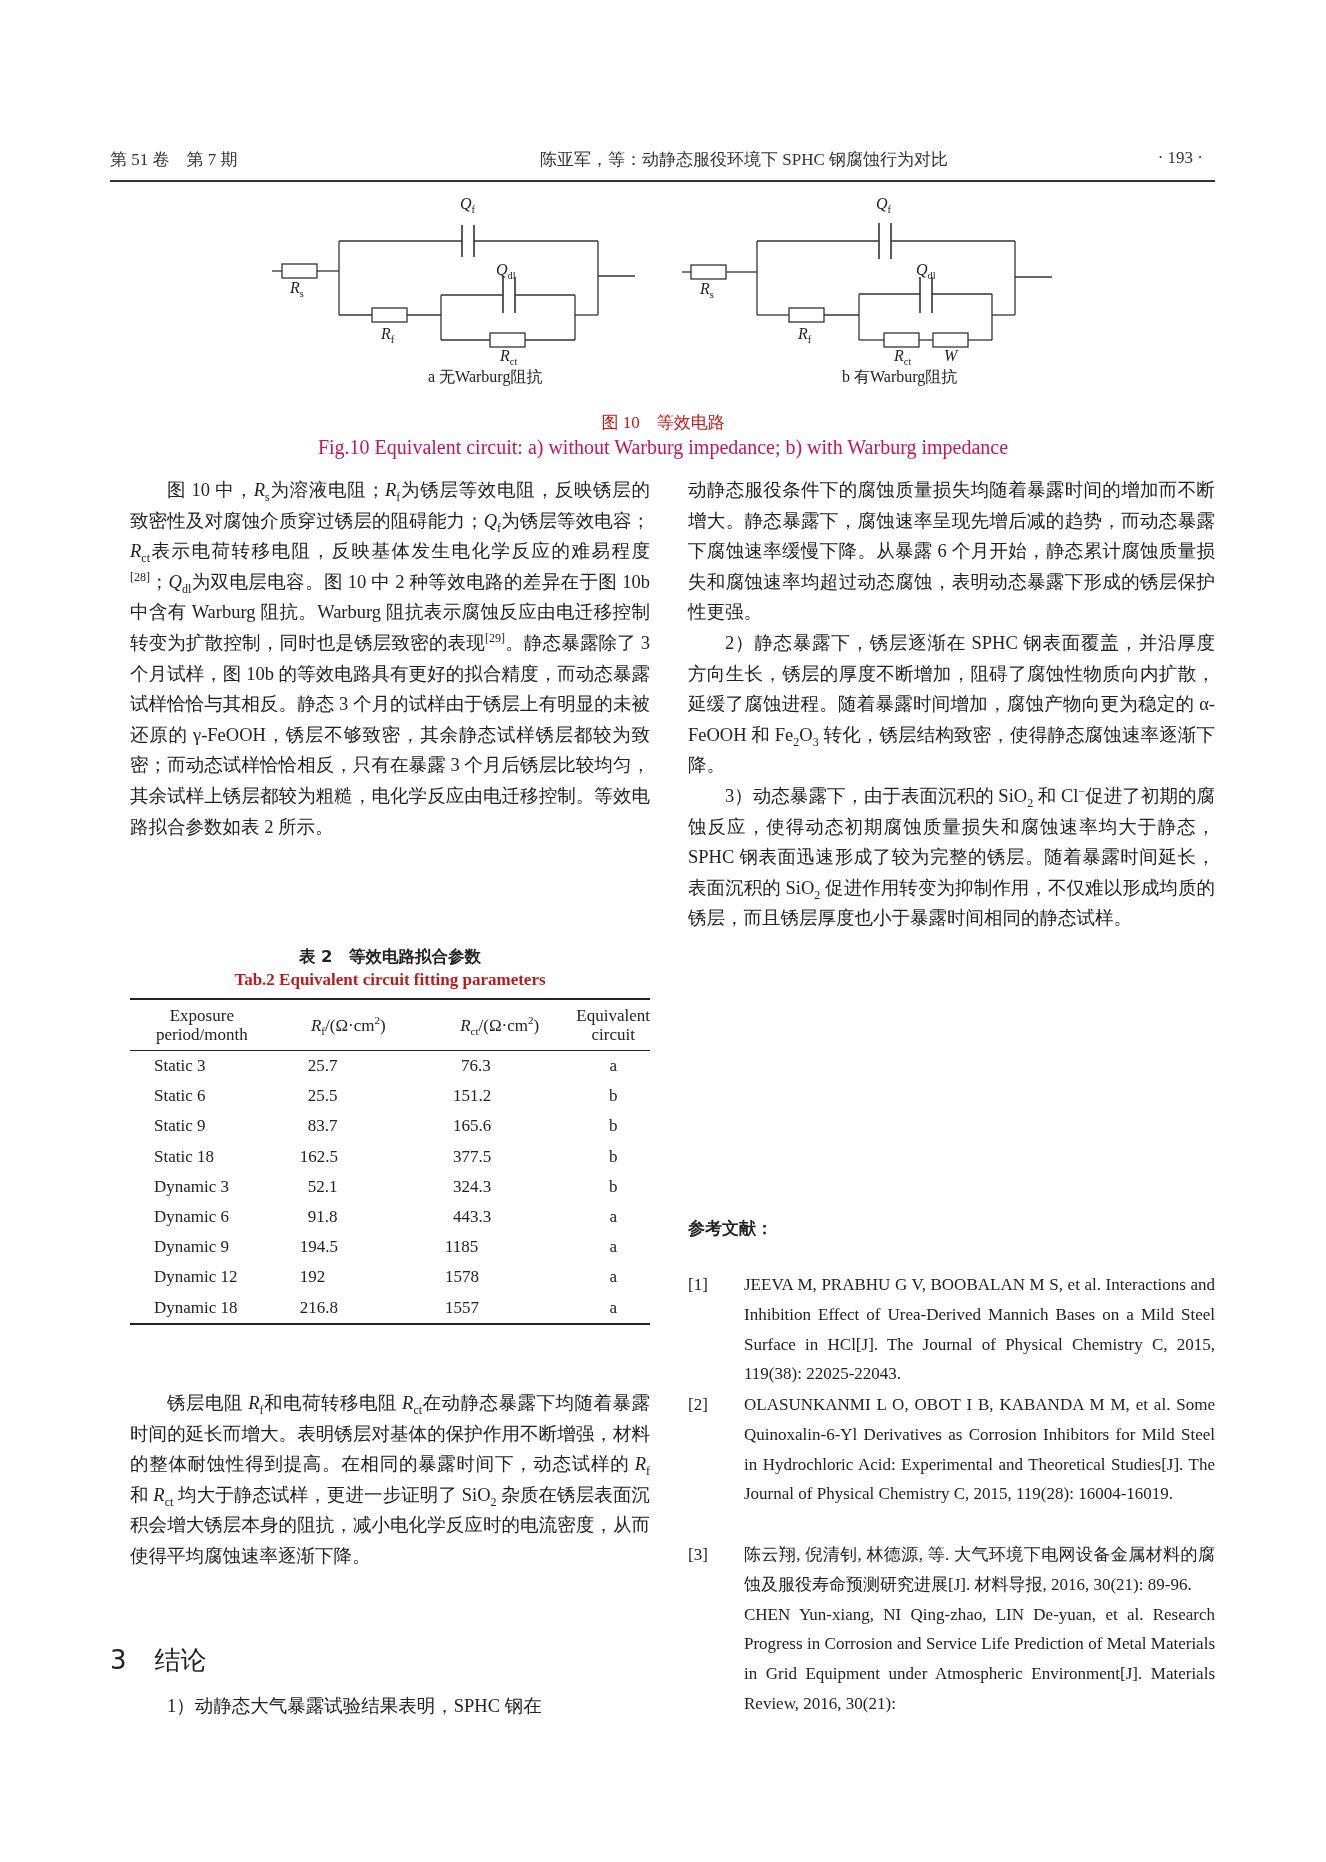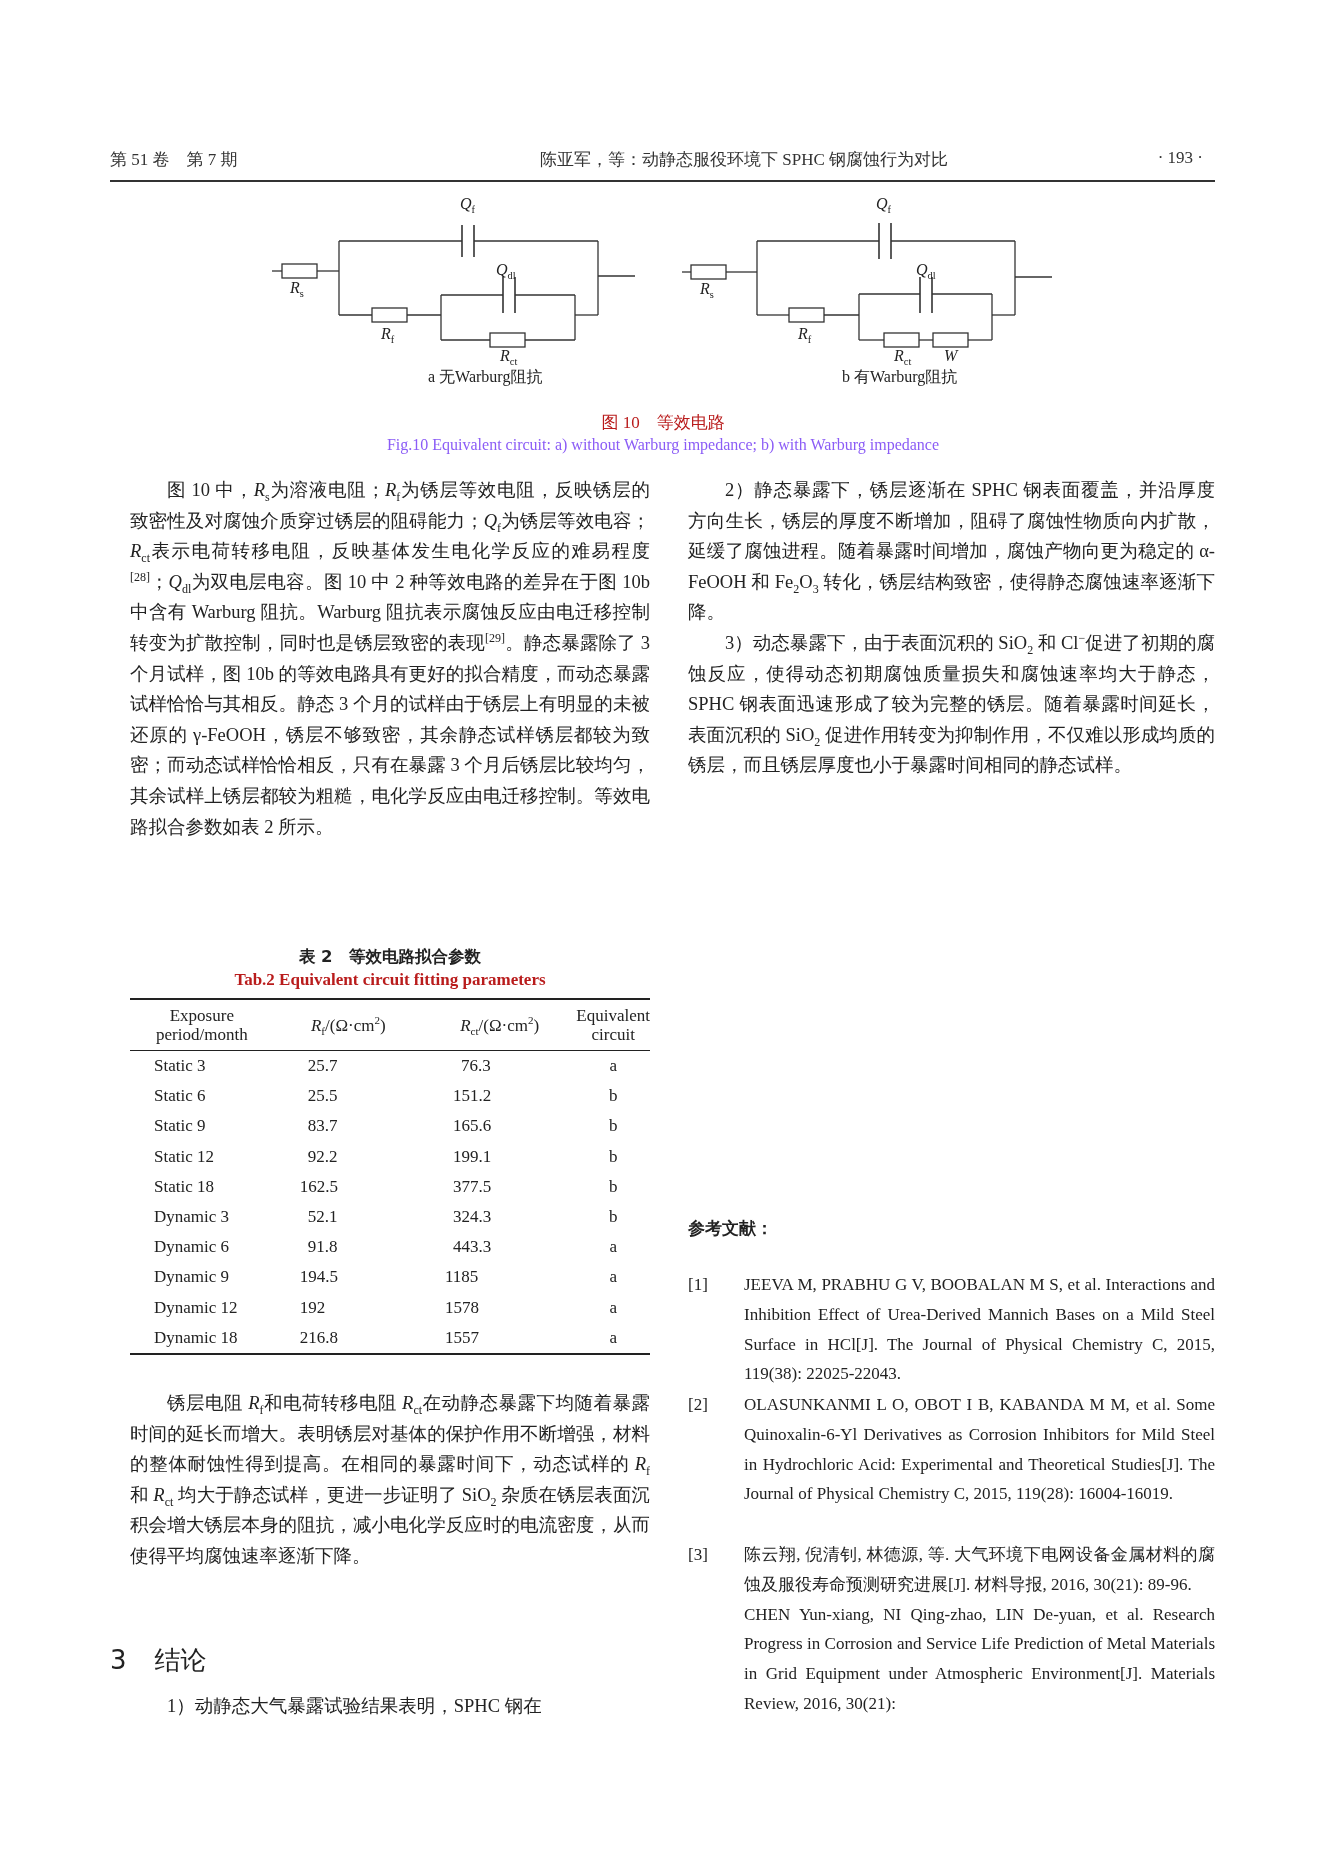--- a/index.html
+++ b/index.html
@@ -12,21 +12,21 @@
   #header .l { position:absolute; left:0; top:0; }
   #header .c { position:absolute; left:430px; top:0; }
   #header .r { position:absolute; right:12px; top:0; }
   #header-rule { position:absolute; left:110px; top:180px; width:1105px; height:2px; background:#333; }
 
   .circuit { position:absolute; }
   .circuit svg { overflow:visible; }
   .circuit-caption { position:absolute; font-size:16px; color:#222; white-space:nowrap; }
 
   #fig-title-cn { position:absolute; left:0; width:1326px; top:411px; text-align:center; font-size:17px; color:#b91c1c; }
-  #fig-title-en { position:absolute; left:0; width:1326px; top:436px; text-align:center; font-size:16px; color:#8b5cf6; }
+  #fig-title-en { position:absolute; left:0; width:1326px; top:436px; text-align:center; font-size:20px; color:#be185d; }
 
   .col { position:absolute; font-size:18.5px; line-height:30.6px; color:#222; text-align:justify; }
   .col p { margin:0; }
   .indent { text-indent:2em; }
   sub, sup { font-size:0.65em; line-height:0; }
   i.sym { font-style:italic; font-family:"Liberation Serif","DejaVu Serif",serif; }
 
   #table-title-cn { position:absolute; left:130px; width:520px; top:946px; text-align:center;
                     font-size:16.5px; font-weight:bold; font-family:"DejaVu Sans","Liberation Sans",sans-serif; color:#222; }
   #table-title-en { position:absolute; left:130px; width:520px; top:970px; text-align:center;
@@ -169,26 +169,20 @@
         <td class="c2" style="padding-left:30px">151.2</td>
         <td class="c3">b</td>
       </tr>
     <tr>
         <td class="c0">Static 9</td>
         <td class="c1" style="padding-left:34px">83.7</td>
         <td class="c2" style="padding-left:30px">165.6</td>
         <td class="c3">b</td>
       </tr>
     <tr>
-        <td class="c0">Static 12</td>
-        <td class="c1" style="padding-left:34px">92.2</td>
-        <td class="c2" style="padding-left:30px">199.1</td>
-        <td class="c3">b</td>
-      </tr>
-    <tr>
         <td class="c0">Static 18</td>
         <td class="c1" style="padding-left:26px">162.5</td>
         <td class="c2" style="padding-left:30px">377.5</td>
         <td class="c3">b</td>
       </tr>
     <tr>
         <td class="c0">Dynamic 3</td>
         <td class="c1" style="padding-left:34px">52.1</td>
         <td class="c2" style="padding-left:30px">324.3</td>
         <td class="c3">b</td>
@@ -226,20 +220,21 @@
 
 <div id="section-heading">
   <span class="num">3</span><span>结论</span>
 </div>
 
 <div class="col serif" style="left:130px; top:1691px; width:520px;">
   <p class="indent">1）动静态大气暴露试验结果表明，SPHC 钢在</p>
 </div>
 
 <div class="col serif" style="left:688px; top:475px; width:527px;">
+  <p>动静态服役条件下的腐蚀质量损失均随着暴露时间的增加而不断增大。静态暴露下，腐蚀速率呈现先增后减的趋势，而动态暴露下腐蚀速率缓慢下降。从暴露 6 个月开始，静态累计腐蚀质量损失和腐蚀速率均超过动态腐蚀，表明动态暴露下形成的锈层保护性更强。</p>
   <p class="indent"><span>2）静态暴露下，锈层逐渐在 SPHC 钢表面覆盖，并沿厚度方向生长，锈层的厚度不断增加，阻碍了腐蚀性物质向内扩散，延缓了腐蚀进程。随着暴露时间增加，腐蚀产物向更为稳定的 α-FeOOH 和 Fe</span><sub>2</sub><span>O</span><sub>3</sub><span> 转化，锈层结构致密，使得静态腐蚀速率逐渐下降。</span></p>
   <p class="indent"><span>3）动态暴露下，由于表面沉积的 SiO</span><sub>2</sub><span> 和 Cl</span><sup>−</sup><span>促进了初期的腐蚀反应，使得动态初期腐蚀质量损失和腐蚀速率均大于静态，SPHC 钢表面迅速形成了较为完整的锈层。随着暴露时间延长，表面沉积的 SiO</span><sub>2</sub><span> 促进作用转变为抑制作用，不仅难以形成均质的锈层，而且锈层厚度也小于暴露时间相同的静态试样。</span></p>
 </div>
 
 <div id="ref-heading">参考文献：</div>
 
 <div class="ref" style="top:1270px;">
   <span class="num">[1]</span>
   <div class="body">JEEVA M, PRABHU G V, BOOBALAN M S, et al. Interactions and Inhibition Effect of Urea-Derived Mannich Bases on a Mild Steel Surface in HCl[J]. The Journal of Physical Chemistry C, 2015, 119(38): 22025-22043.</div>
 </div>

